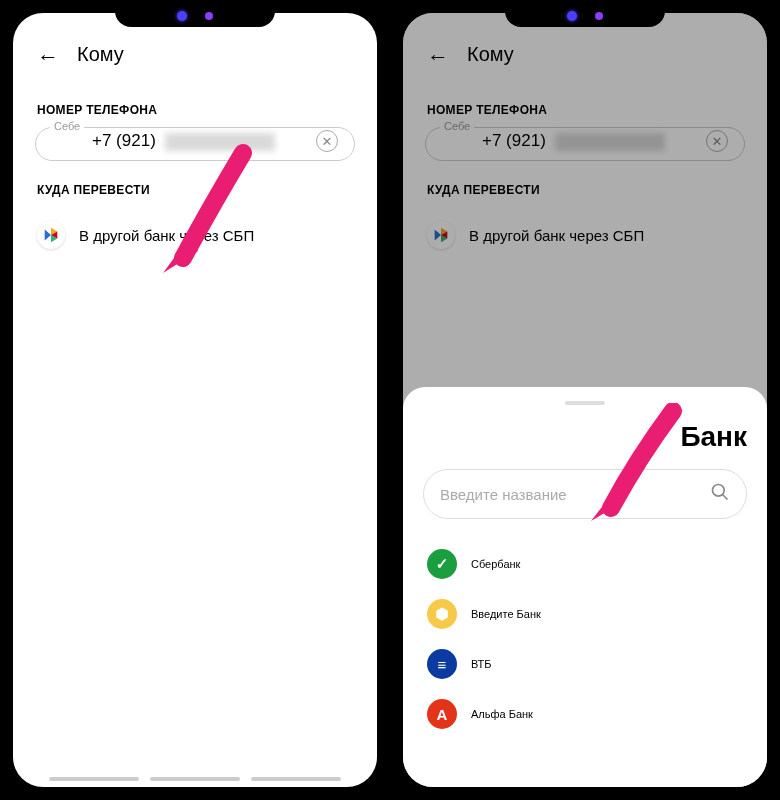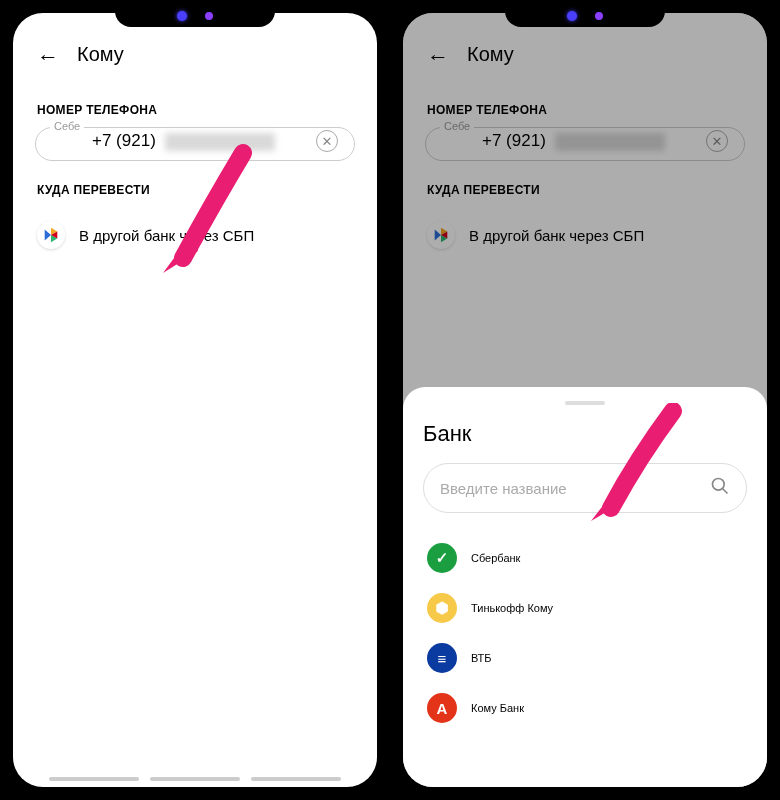--- a/index.html
+++ b/index.html
@@ -127,21 +127,21 @@
       border-radius: 22px 22px 0 0;
       padding: 14px 20px 0;
       z-index: 40;
     }
     .sheet-handle {
       width: 40px; height: 4px;
       background: #ddd;
       border-radius: 2px;
       margin: 0 auto 16px;
     }
-    .sheet-title { font-size: 22px; font-weight: 400; margin-bottom: 16px; }
+    .sheet-title { font-size: 28px; font-weight: 700; margin-bottom: 16px; text-align: right; }
     .search-wrap {
       border: 1px solid #ddd;
       border-radius: 26px;
       padding: 12px 16px;
       display: flex;
       align-items: center;
       gap: 0;
       margin-bottom: 20px;
     }
     .search-input {
@@ -280,29 +280,29 @@
           </svg>
         </span>
       </div>
       <div id="bank-list">
           <div class="bank-row">
             <div class="bank-icon" style="background: rgb(26, 158, 63);">✓</div>
             <span class="bank-name">Сбербанк</span>
           </div>
           <div class="bank-row">
             <div class="bank-icon" style="background: rgb(247, 201, 72);">⬢</div>
-            <span class="bank-name">Тинькофф Кому</span>
+            <span class="bank-name">Введите Банк</span>
           </div>
           <div class="bank-row">
             <div class="bank-icon" style="background: rgb(11, 58, 160);">≡</div>
             <span class="bank-name">ВТБ</span>
           </div>
           <div class="bank-row">
             <div class="bank-icon" style="background: rgb(227, 52, 26);">A</div>
-            <span class="bank-name">Кому Банк</span>
+            <span class="bank-name">Альфа Банк</span>
           </div>
         </div>
     </div>
 
     <div class="nav-bar">
       <div class="nav-pill"></div>
       <div class="nav-pill"></div>
       <div class="nav-pill"></div>
     </div>
   </div>

